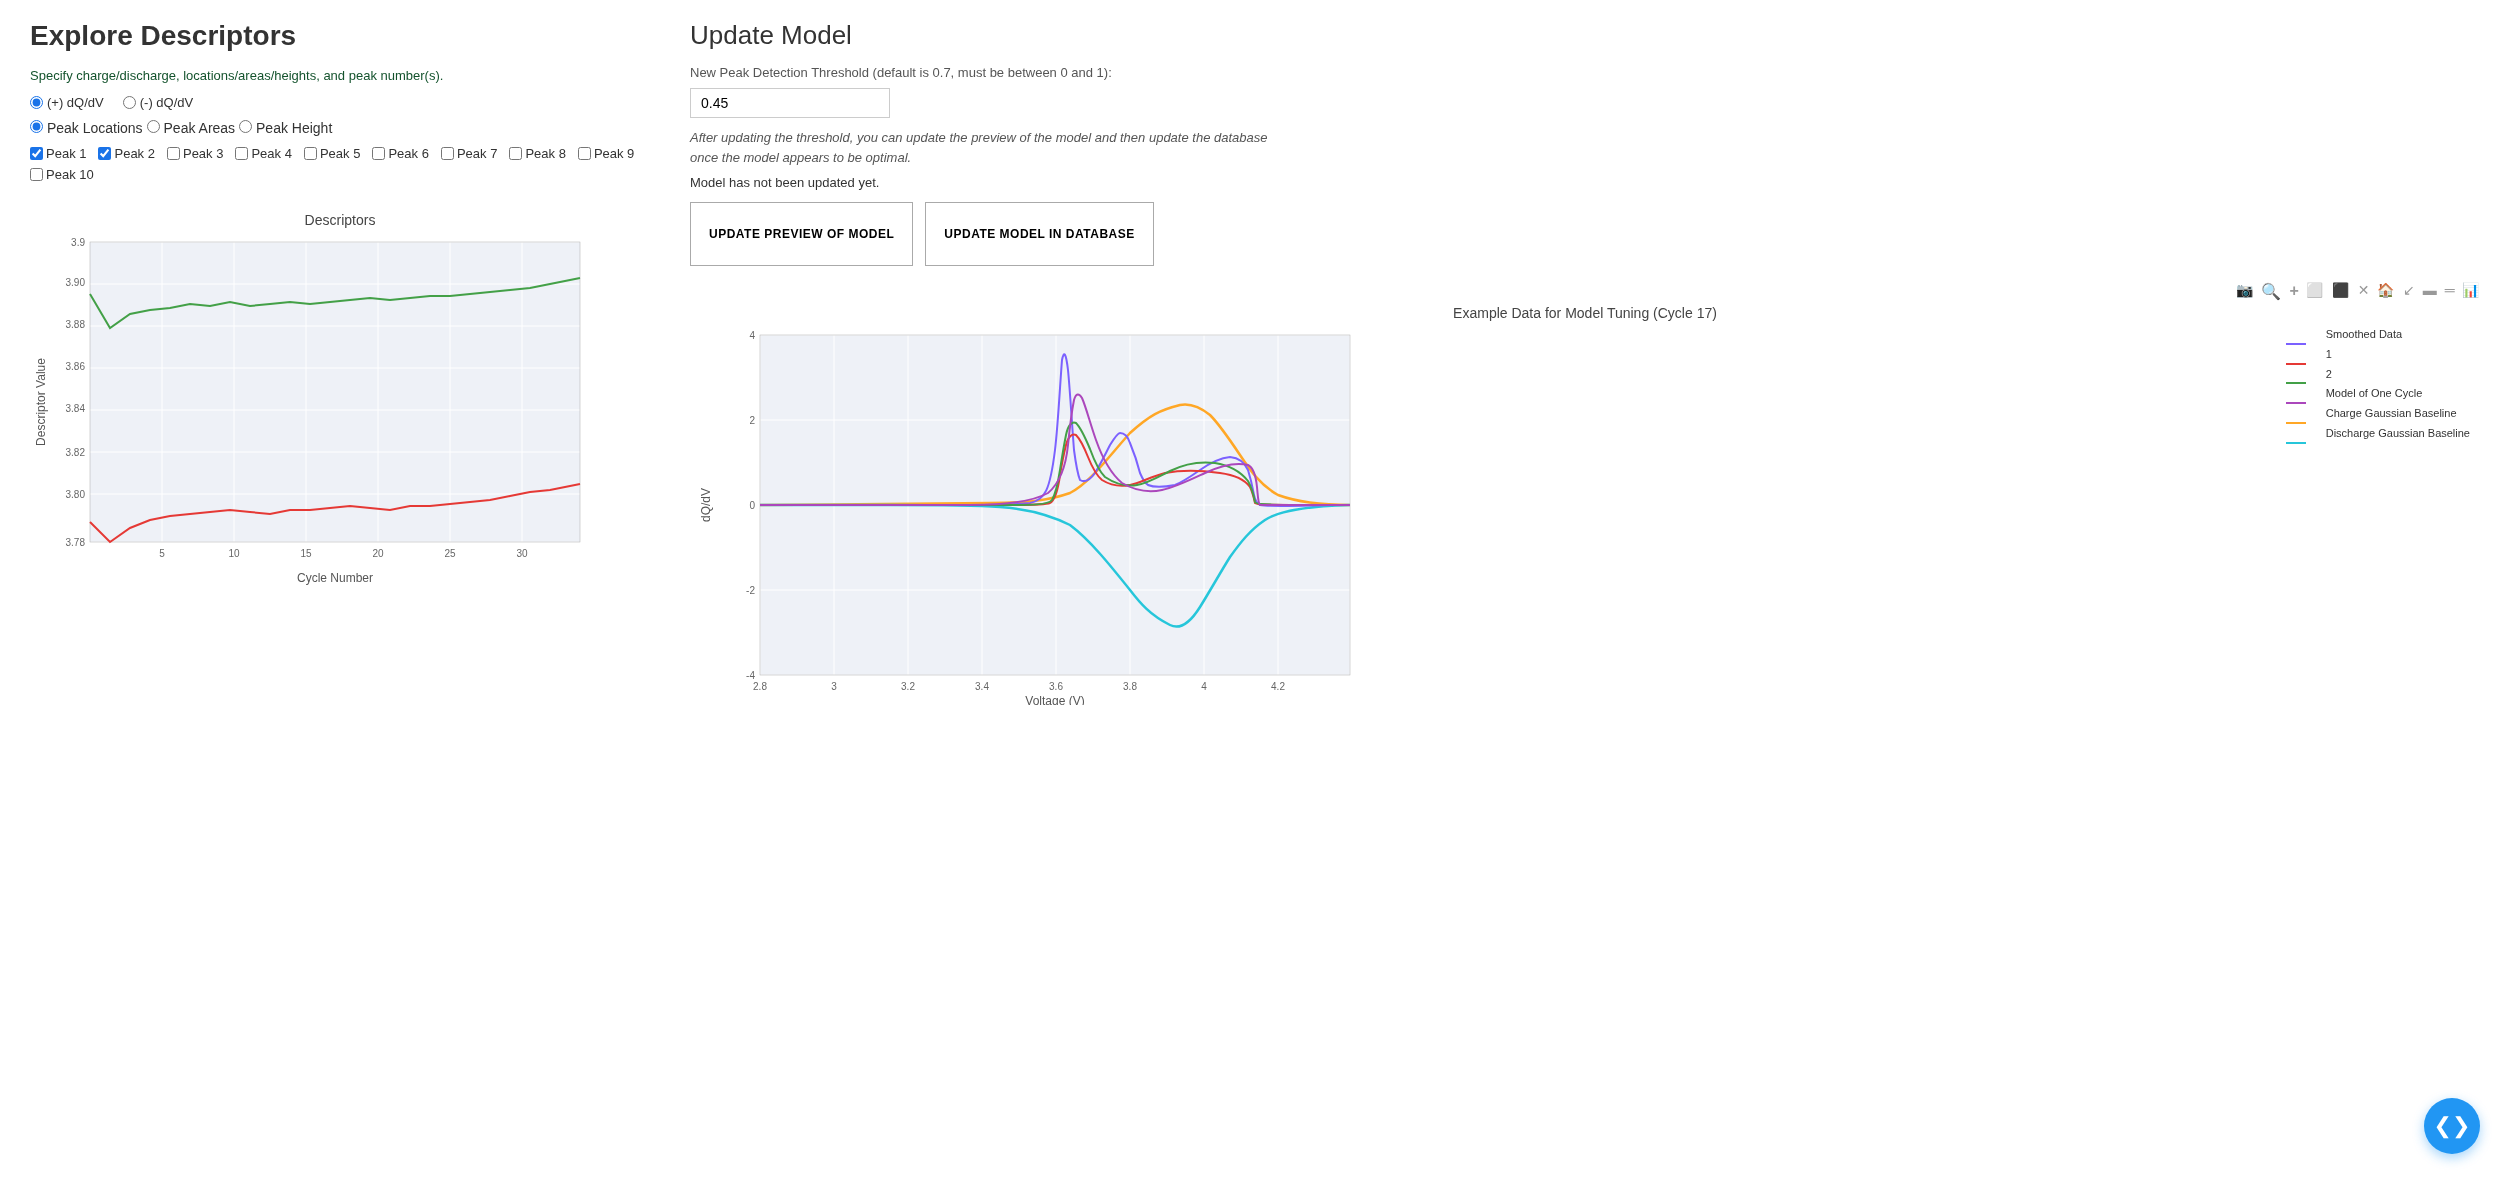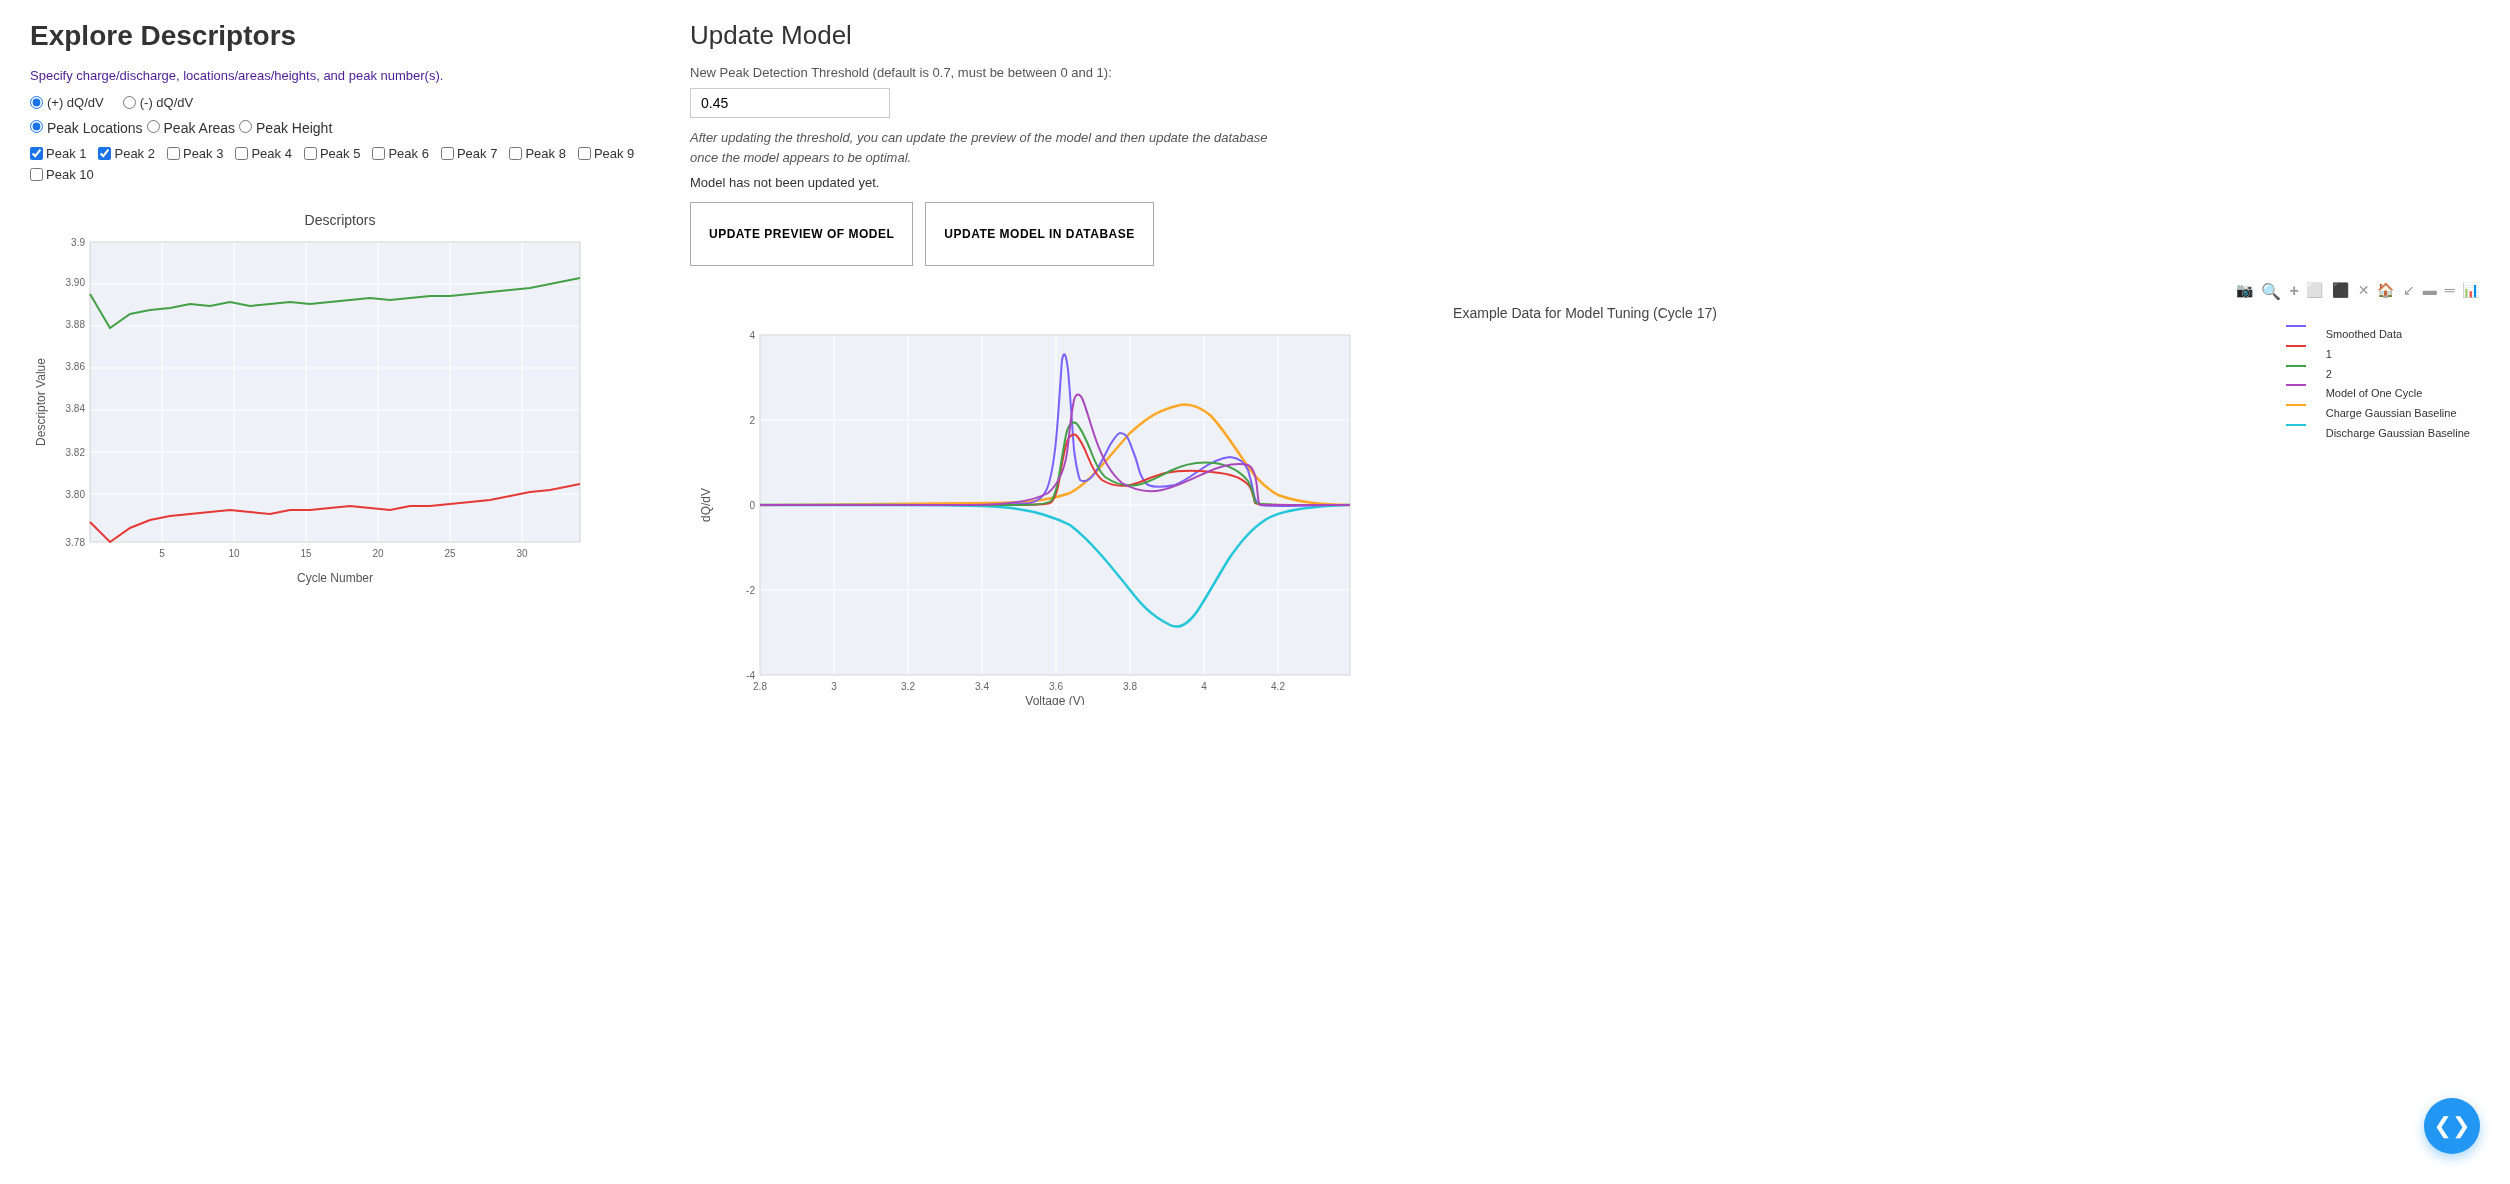--- a/index.html
+++ b/index.html
@@ -29,21 +29,21 @@
       margin-bottom: 16px;
     }
     h2 {
       font-size: 26px;
       font-weight: 400;
       color: #333;
       margin-bottom: 14px;
     }
     .subtitle {
       font-size: 13px;
-      color: #4c1d95;
+      color: #14532d;
       margin-bottom: 12px;
     }
     .radio-group {
       display: flex;
       align-items: center;
       gap: 19px;
       margin-bottom: 10px;
     }
     .radio-group label, .checkbox-group label {
       display: flex;
@@ -140,21 +140,21 @@
     }
     .legend {
       position: absolute;
       right: 10px;
       top: 20px;
       font-size: 11px;
       line-height: 1.8;
     }
     .legend-item {
       display: flex;
-      align-items: flex-start;
+      align-items: flex-end;
       gap: 20px;
     }
     .legend-line {
       width: 20px;
       height: 2px;
       display: inline-block;
     }
     .nav-btn {
       position: fixed;
       bottom: 30px;

